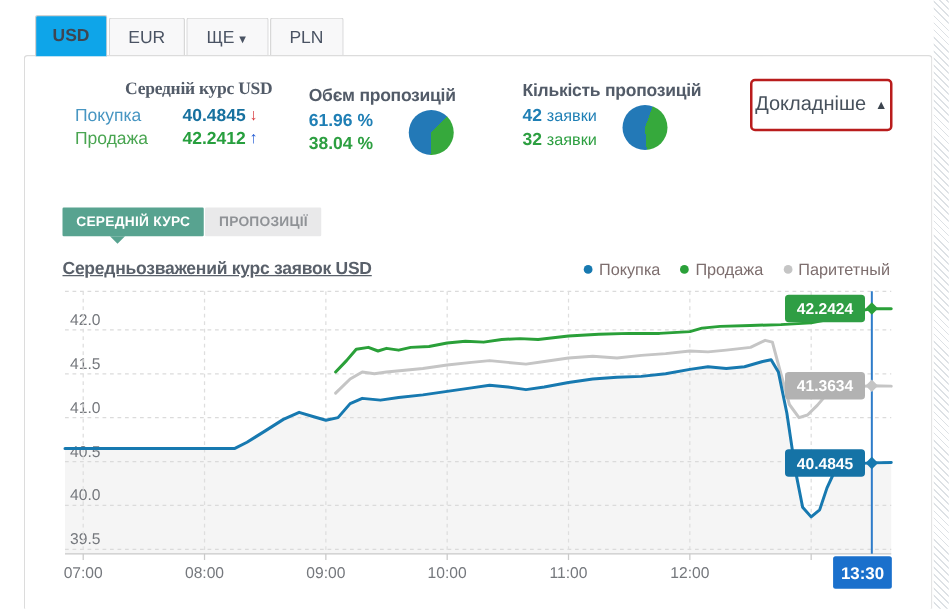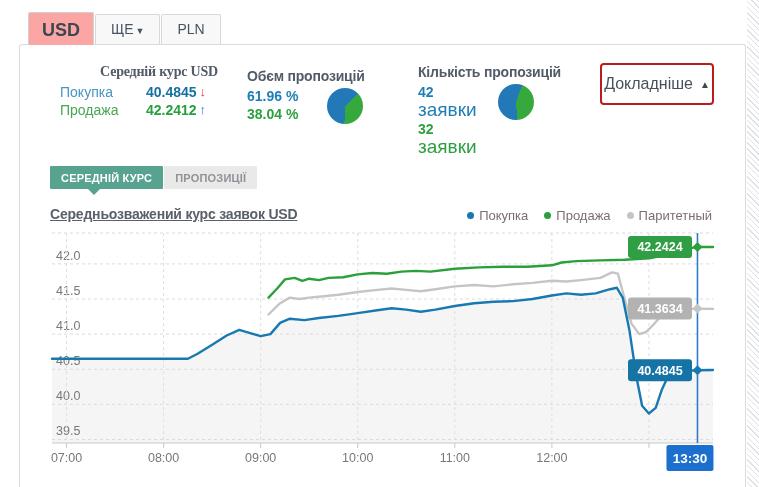--- a/index.html
+++ b/index.html
@@ -11,42 +11,42 @@
            background:repeating-linear-gradient(45deg,#ffffff 0 3px,#dde1e5 3px 4px); }
 
   .card { position:absolute; left:19px; top:44px; width:727px; height:443px;
           border:1px solid #dcdcdc; border-bottom:none; border-radius:3px 3px 0 0; background:#fff; }
 
   
   .tabbar { position:absolute; left:28px; top:12px; display:flex; z-index:3; }
   .tab { height:30px; margin-top:2px; padding:6px 15px 0; background:#f8f8f9;
          border:1px solid #d8d8d8; border-bottom:none; border-radius:2px 2px 0 0;
          font-size:14px; color:#4a5363; margin-right:1px; cursor:pointer; }
-  .tab.active { height:33px; margin-top:0; padding:7px 13px 0; background:#fca5a5;
-                font-size:18px; font-weight:bold; color:#3e4652; border-color:#d2d2d2; }
+  .tab.active { height:33px; margin-top:0; padding:7px 13px 0; background:#0ea5e9;
+                font-size:14px; font-weight:bold; color:#3e4652; border-color:#d2d2d2; }
   .tab .dd { font-size:9px; margin-left:2px; }
 
   
   .stat-title { font-size:14px; font-weight:bold; color:#525b68; letter-spacing:-.2px; margin-bottom:3px; }
   .stat-avg { position:absolute; left:60px; top:64px; width:178px; }
   .stat-avg .stat-title { text-align:center; padding-left:20px;font-family:Liberation Serif, serif; }
   .srow { display:flex; font-size:14px; line-height:18px; }
   .srow .slabel { width:72px; text-align:left; }
   .srow .sval { font-weight:bold; margin-left:14px; }
   .row-buy .slabel { color:#4896c2; } .row-buy .sval { color:#17719f; }
   .row-sell .slabel { color:#49a551; } .row-sell .sval { color:#279f3e; }
   .arr { margin-left:3px; font-size:13px; }
   .arr-down { color:#d8363a; } .arr-up { color:#2b62d6; }
 
   .stat-volume { position:absolute; left:247px; top:68px; }
   .stat-count  { position:absolute; left:418px; top:64px; }
   .pieline { display:flex; align-items:flex-start; }
   .pcts { width:72px; font-size:14px; font-weight:bold; line-height:18px; }
   .pct-buy,.cnt-buy { color:#1f7fb5; } .pct-sell,.cnt-sell { color:#2d9f41; }
-  .cnt-unit { font-weight:normal; font-size:19px; }
+  .cnt-unit { font-weight:normal; font-size:13px; }
   .pie { width:36px; height:36px; border-radius:50%; margin-left:8px; margin-top:1px; }
 
   .details-btn { position:absolute; left:600px; top:63px; width:114px; height:42px;
                  background:#fff; border:2px solid #b91c1c; border-radius:4px;
                  font-size:16px; color:#47515c; display:flex; align-items:center; justify-content:center;
                  cursor:pointer; font-family:inherit; }
   .details-btn .up { font-size:10px; margin-left:7px; color:#3c454f; }
 
   
   .subtabs { position:absolute; left:50px; top:166px; display:flex; gap:1px; z-index:2; }
@@ -69,20 +69,21 @@
   #chart-svg { position:absolute; left:0; top:225px; z-index:1; }
 </style>
 </head>
 <body>
 
 <div class="hatch"></div>
 <div class="card"></div>
 
 <div class="tabbar">
   <div class="tab active">USD</div>
+  <div class="tab">EUR</div>
   <div class="tab"><span>ЩЕ</span><span class="dd">▼</span></div>
   <div class="tab">PLN</div>
 </div>
 
 <div class="stat-avg">
   <div class="stat-title">Середній курс USD</div>
   <div class="srow row-buy">
     <span class="slabel">Покупка</span>
     <span class="sval">40.4845</span>
     <span class="arr arr-down">↓</span>

